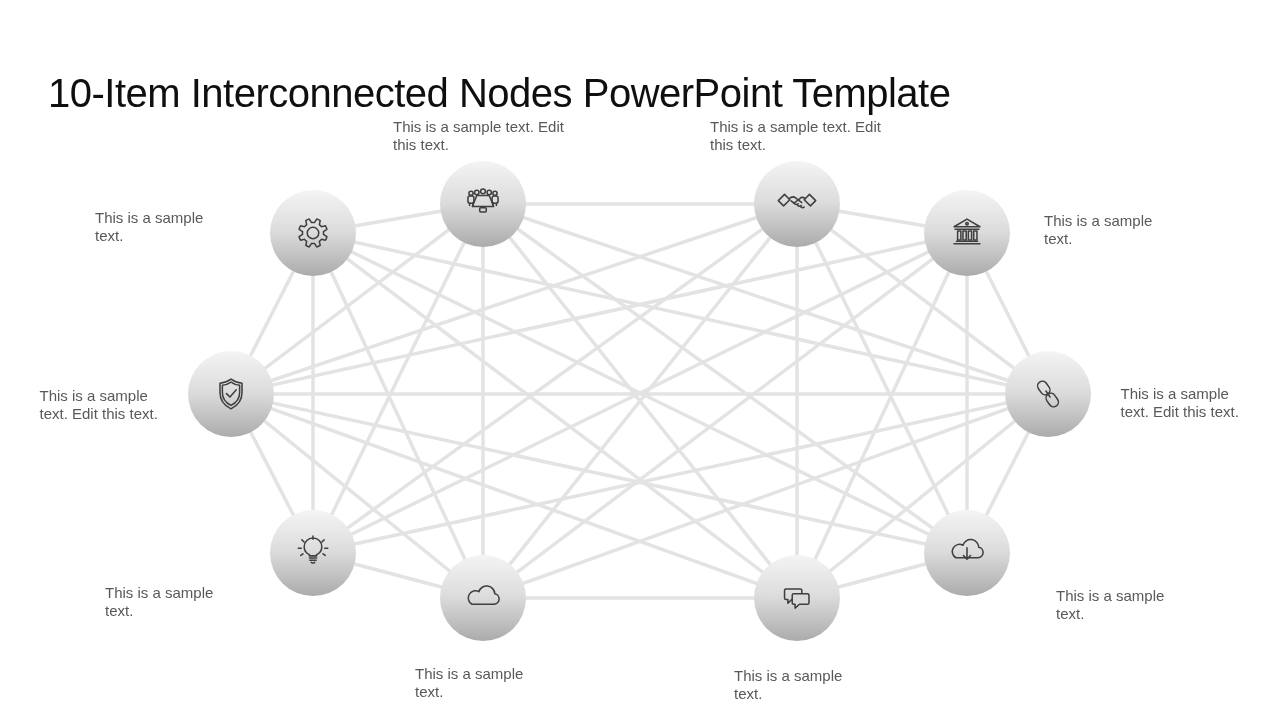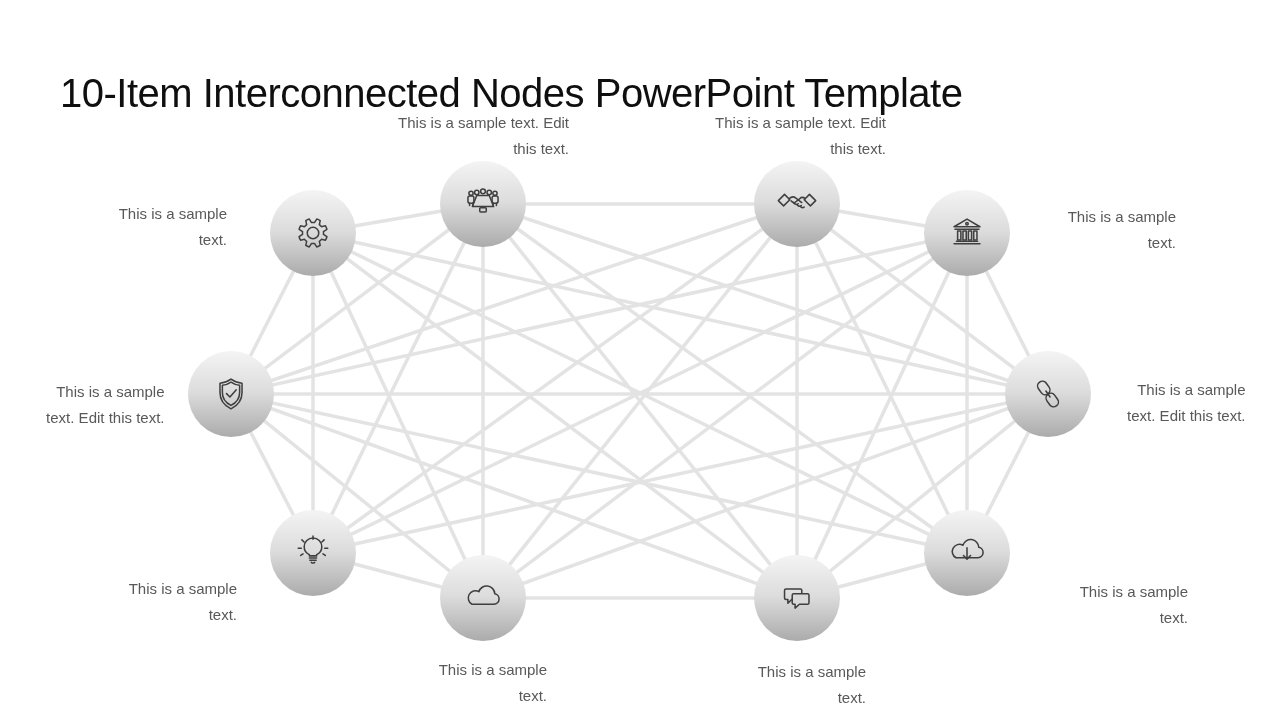--- a/index.html
+++ b/index.html
@@ -1,34 +1,34 @@
 <!DOCTYPE html>
 <html style="--label-color: #595959; --title-color: #0f0f0f;"><head>
 <meta charset="utf-8">
 <style>
   html,body{margin:0;padding:0;background:#888;}
   .slide{
     position:relative;width:1280px;height:720px;background:#ffffff;
     overflow:hidden;font-family:"Liberation Sans",sans-serif;margin:0 auto;
   }
   .title{
-    position:absolute;left:60px;top:44px;font-size:40px;line-height:44px;
+    position:absolute;left:48px;top:44px;font-size:40px;line-height:44px;
     font-weight:500;letter-spacing:-0.5px;color:var(--title-color,#0f0f0f);
     white-space:nowrap;
   }
   #edges{position:absolute;left:0;top:0;width:1280px;height:720px;}
   .node{
     position:absolute;border-radius:50%;
     background:linear-gradient(to bottom,#f4f4f4 0%,#dcdcdc 48%,#ababab 100%);
     display:flex;align-items:center;justify-content:center;
   }
   .node svg{display:block;}
   .node-label{
     position:absolute;transform:translate(-50%,-50%);
-    text-align:right;font-size:15px;line-height:26px;
+    text-align:left;font-size:15px;line-height:18px;
     color:var(--label-color,#595959);
   }
 </style>
 </head>
 <body>
 
 <div class="slide">
   <svg id="edges" viewBox="0 0 1280 720">
       <line x1="313" y1="233" x2="483" y2="204" stroke="#e3e3e3" stroke-width="3.5"></line>
       <line x1="313" y1="233" x2="1048" y2="394" stroke="#e3e3e3" stroke-width="3.5"></line>

